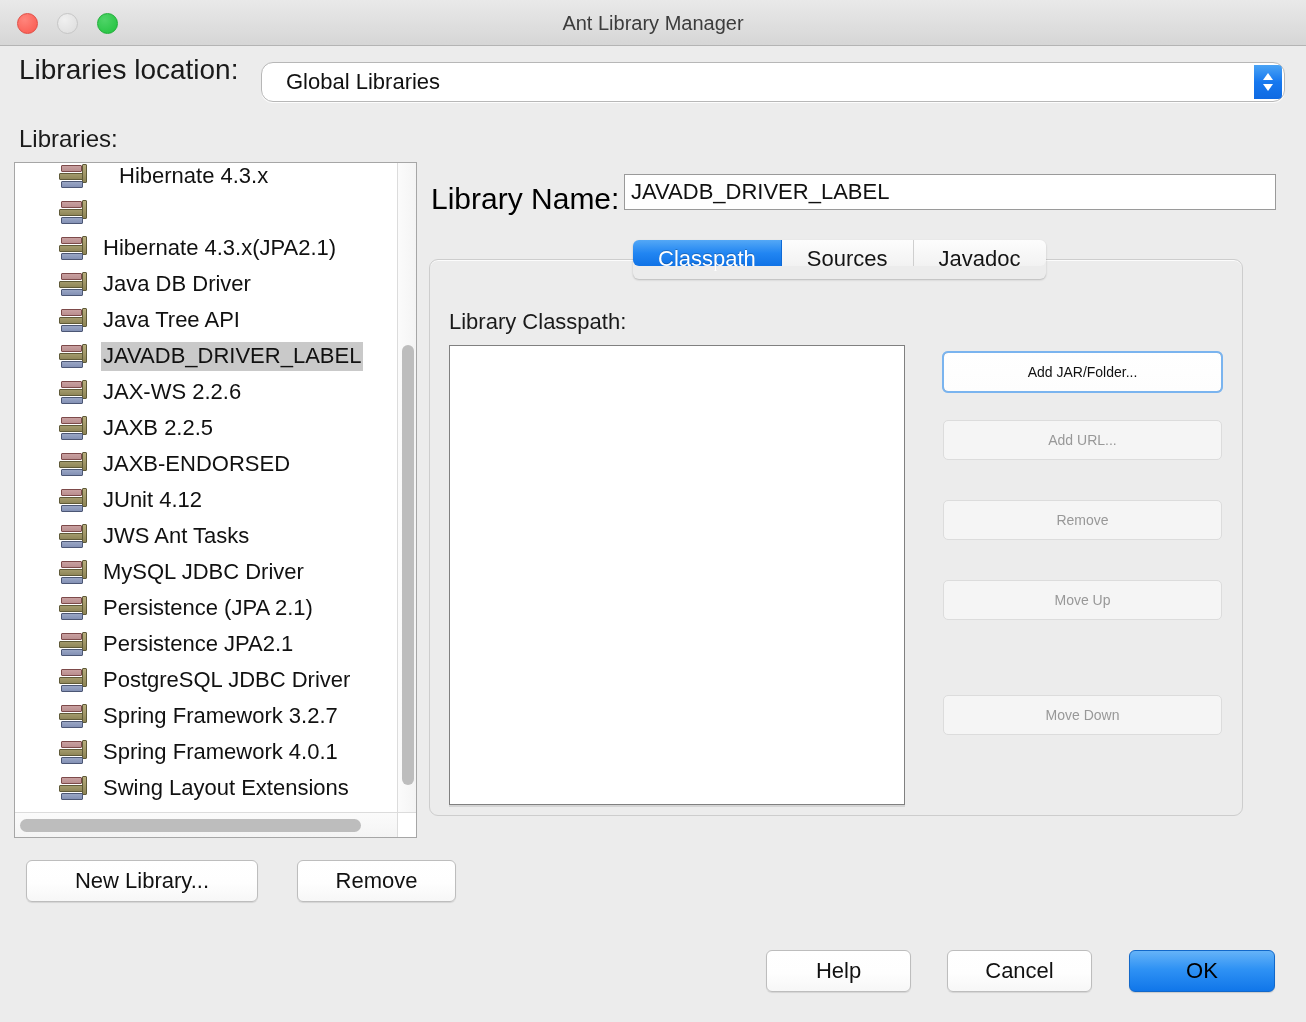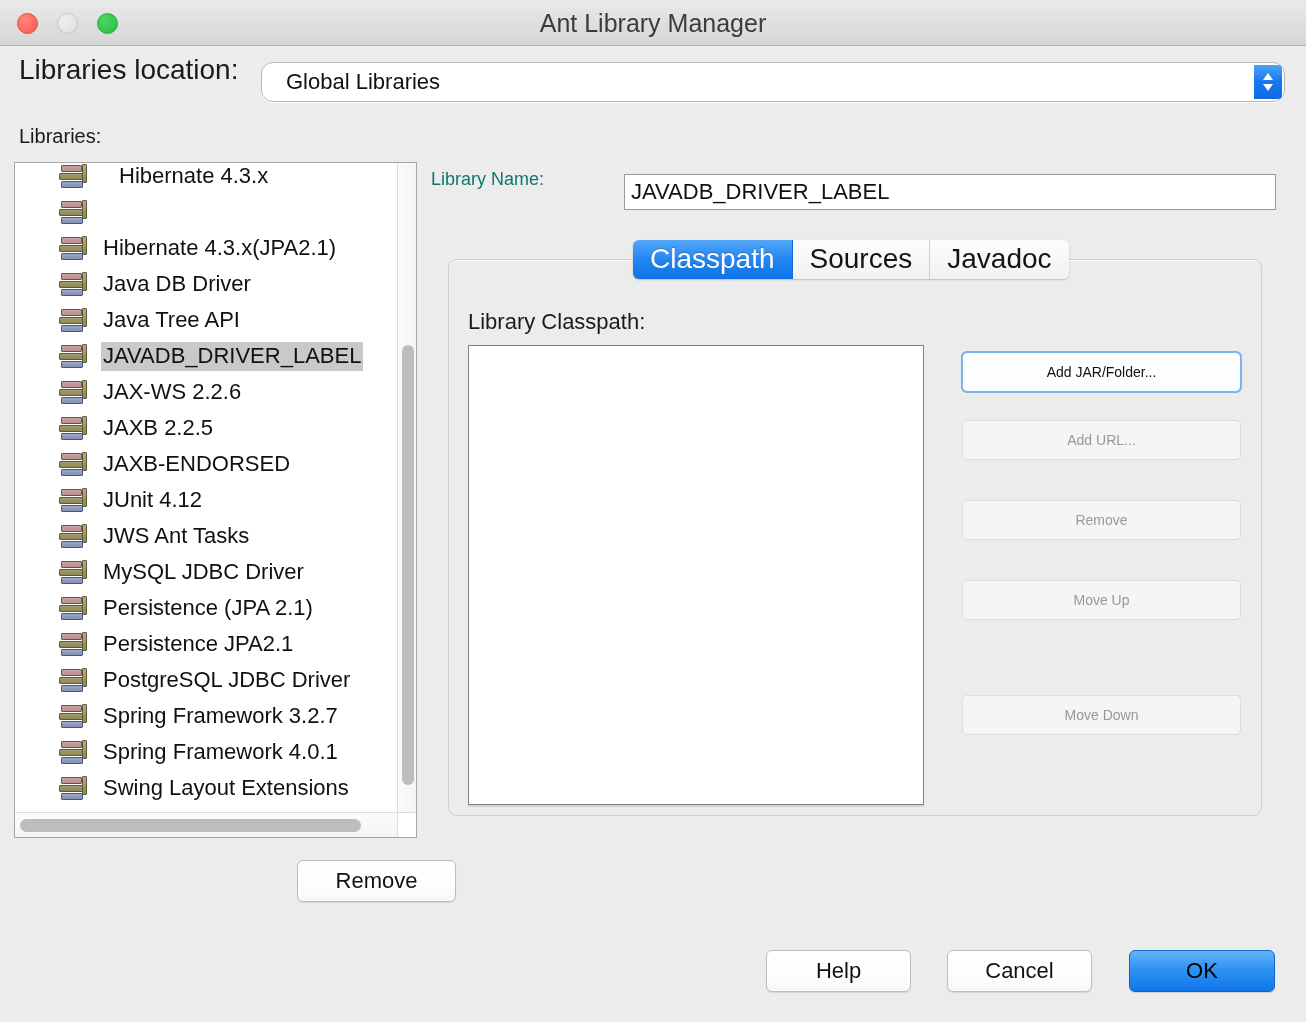--- a/index.html
+++ b/index.html
@@ -25,21 +25,21 @@
     position: absolute; left: 0; top: 0;
     width: 1306px; height: 46px;
     background: linear-gradient(to bottom, #e9e9e9 0%, #d6d6d6 100%);
     border-bottom: 1px solid #b4b4b4;
   }
   #window-title {
     position: absolute; left: 0; top: 0;
     width: 1306px; height: 46px;
     line-height: 46px;
     text-align: center;
-    font-size: 25px;
+    font-size: 20px;
     color: #3c3c3c;
   }
   .traffic {
     position: absolute;
     width: 21px; height: 21px;
     border-radius: 50%;
     top: 13px;
   }
   #btn-close  { left: 17px;  background: radial-gradient(circle at 35% 30%, #ff857c, #f9564c); border: 1px solid #e24b42; }
   #btn-min    { left: 57px;  background: radial-gradient(circle at 35% 30%, #f0f0f0, #dcdcdc); border: 1px solid #c6c6c6; }
@@ -67,21 +67,21 @@
     position: absolute; right: 2px; top: 2px;
     width: 28px; height: 34px;
     border-radius: 0 4px 4px 0;
     background: linear-gradient(to bottom, #4aa3f5 0%, #1678ef 50%, #0f6ae2 100%);
   }
   #loc-combo-arrow svg { position: absolute; left: 5px; top: 6px; }
 
   
   #libs-label {
     position: absolute; left: 19px; top: 125px;
-    font-size: 20px; color: #1a1a1a;
+    font-size: 24px; color: #1a1a1a;
   }
 
   
   #list-panel {
     position: absolute; left: 14px; top: 162px;
     width: 403px; height: 676px;
     background: #ffffff;
     border: 1px solid #a6a6a6;
     overflow: hidden;
   }
@@ -152,22 +152,22 @@
   #list-corner {
     position: absolute; right: 0; bottom: 0;
     width: 19px; height: 25px;
     background: #ffffff;
     border-left: 1px solid #dcdcdc;
     border-top: 1px solid #dcdcdc;
   }
 
   
   #libname-label {
-    position: absolute; left: 431px; top: 169px;
-    font-size: 18px; color: #0f766e;
+    position: absolute; left: 431px; top: 182px;
+    font-size: 30px; color: #000000;
   }
   #libname-field {
     position: absolute; left: 624px; top: 174px;
     width: 652px; height: 36px;
     background: #ffffff;
     border: 1px solid #9a9a9a;
     font-family: "Liberation Sans", sans-serif;
     font-size: 22px;
     color: #111;
     padding: 0 6px;
@@ -176,41 +176,41 @@
   
   #tabs {
     position: absolute; left: 633px; top: 240px;
     height: 39px;
     display: flex;
     z-index: 5;
     border-radius: 6px;
     box-shadow: 0 1px 2px rgba(0,0,0,0.22);
   }
   .tab {
-    height: 39px;
+    height: 26px;
     line-height: 38px;
-    font-size: 28px;
-    padding: 0 17px;
+    font-size: 22px;
+    padding: 0 25px;
     background: linear-gradient(to bottom, #fdfdfd, #f2f2f2);
     color: #141414;
     border-right: 1px solid #cfcfcf;
     text-align: center;
   }
   .tab:first-child { border-radius: 6px 0 0 6px; }
   .tab:last-child  { border-radius: 0 6px 6px 0; border-right: none; }
   .tab.active {
     background: linear-gradient(to bottom, #54a8f6 0%, #2286f2 50%, #0f72e6 100%);
     color: #ffffff;
     border-right: 1px solid #0f6ad6;
     text-shadow: 0 -1px 0 rgba(0,0,0,0.22);
   }
 
   
   #tabpanel {
-    position: absolute; left: 448px; top: 259px;
+    position: absolute; left: 429px; top: 259px;
     width: 814px; height: 557px;
     background: #ececec;
     border: 1px solid #cdcdcd;
     border-radius: 9px;
     box-shadow: 0 1px 0 rgba(255,255,255,0.85) inset;
   }
   #classpath-label {
     position: absolute; left: 19px; top: 49px;
     font-size: 22px; color: #1a1a1a;
   }
@@ -496,19 +496,20 @@
     <div id="classpath-label">Library Classpath:</div>
     <div id="classpath-list"></div>
 
     <div class="side-btn enabled" id="sb-addjar">Add JAR/Folder...</div>
     <div class="side-btn disabled" id="sb-addurl">Add URL...</div>
     <div class="side-btn disabled" id="sb-remove">Remove</div>
     <div class="side-btn disabled" id="sb-moveup">Move Up</div>
     <div class="side-btn disabled" id="sb-movedown">Move Down</div>
   </div>
 
+  <div class="plain-btn" id="btn-newlibrary">New Library...</div>
   <div class="plain-btn" id="btn-removelib">Remove</div>
 
   <div class="plain-btn" id="btn-help">Help</div>
   <div class="plain-btn" id="btn-cancel">Cancel</div>
   <div id="btn-ok">OK</div>
 
 </div>
 
 </body></html>

